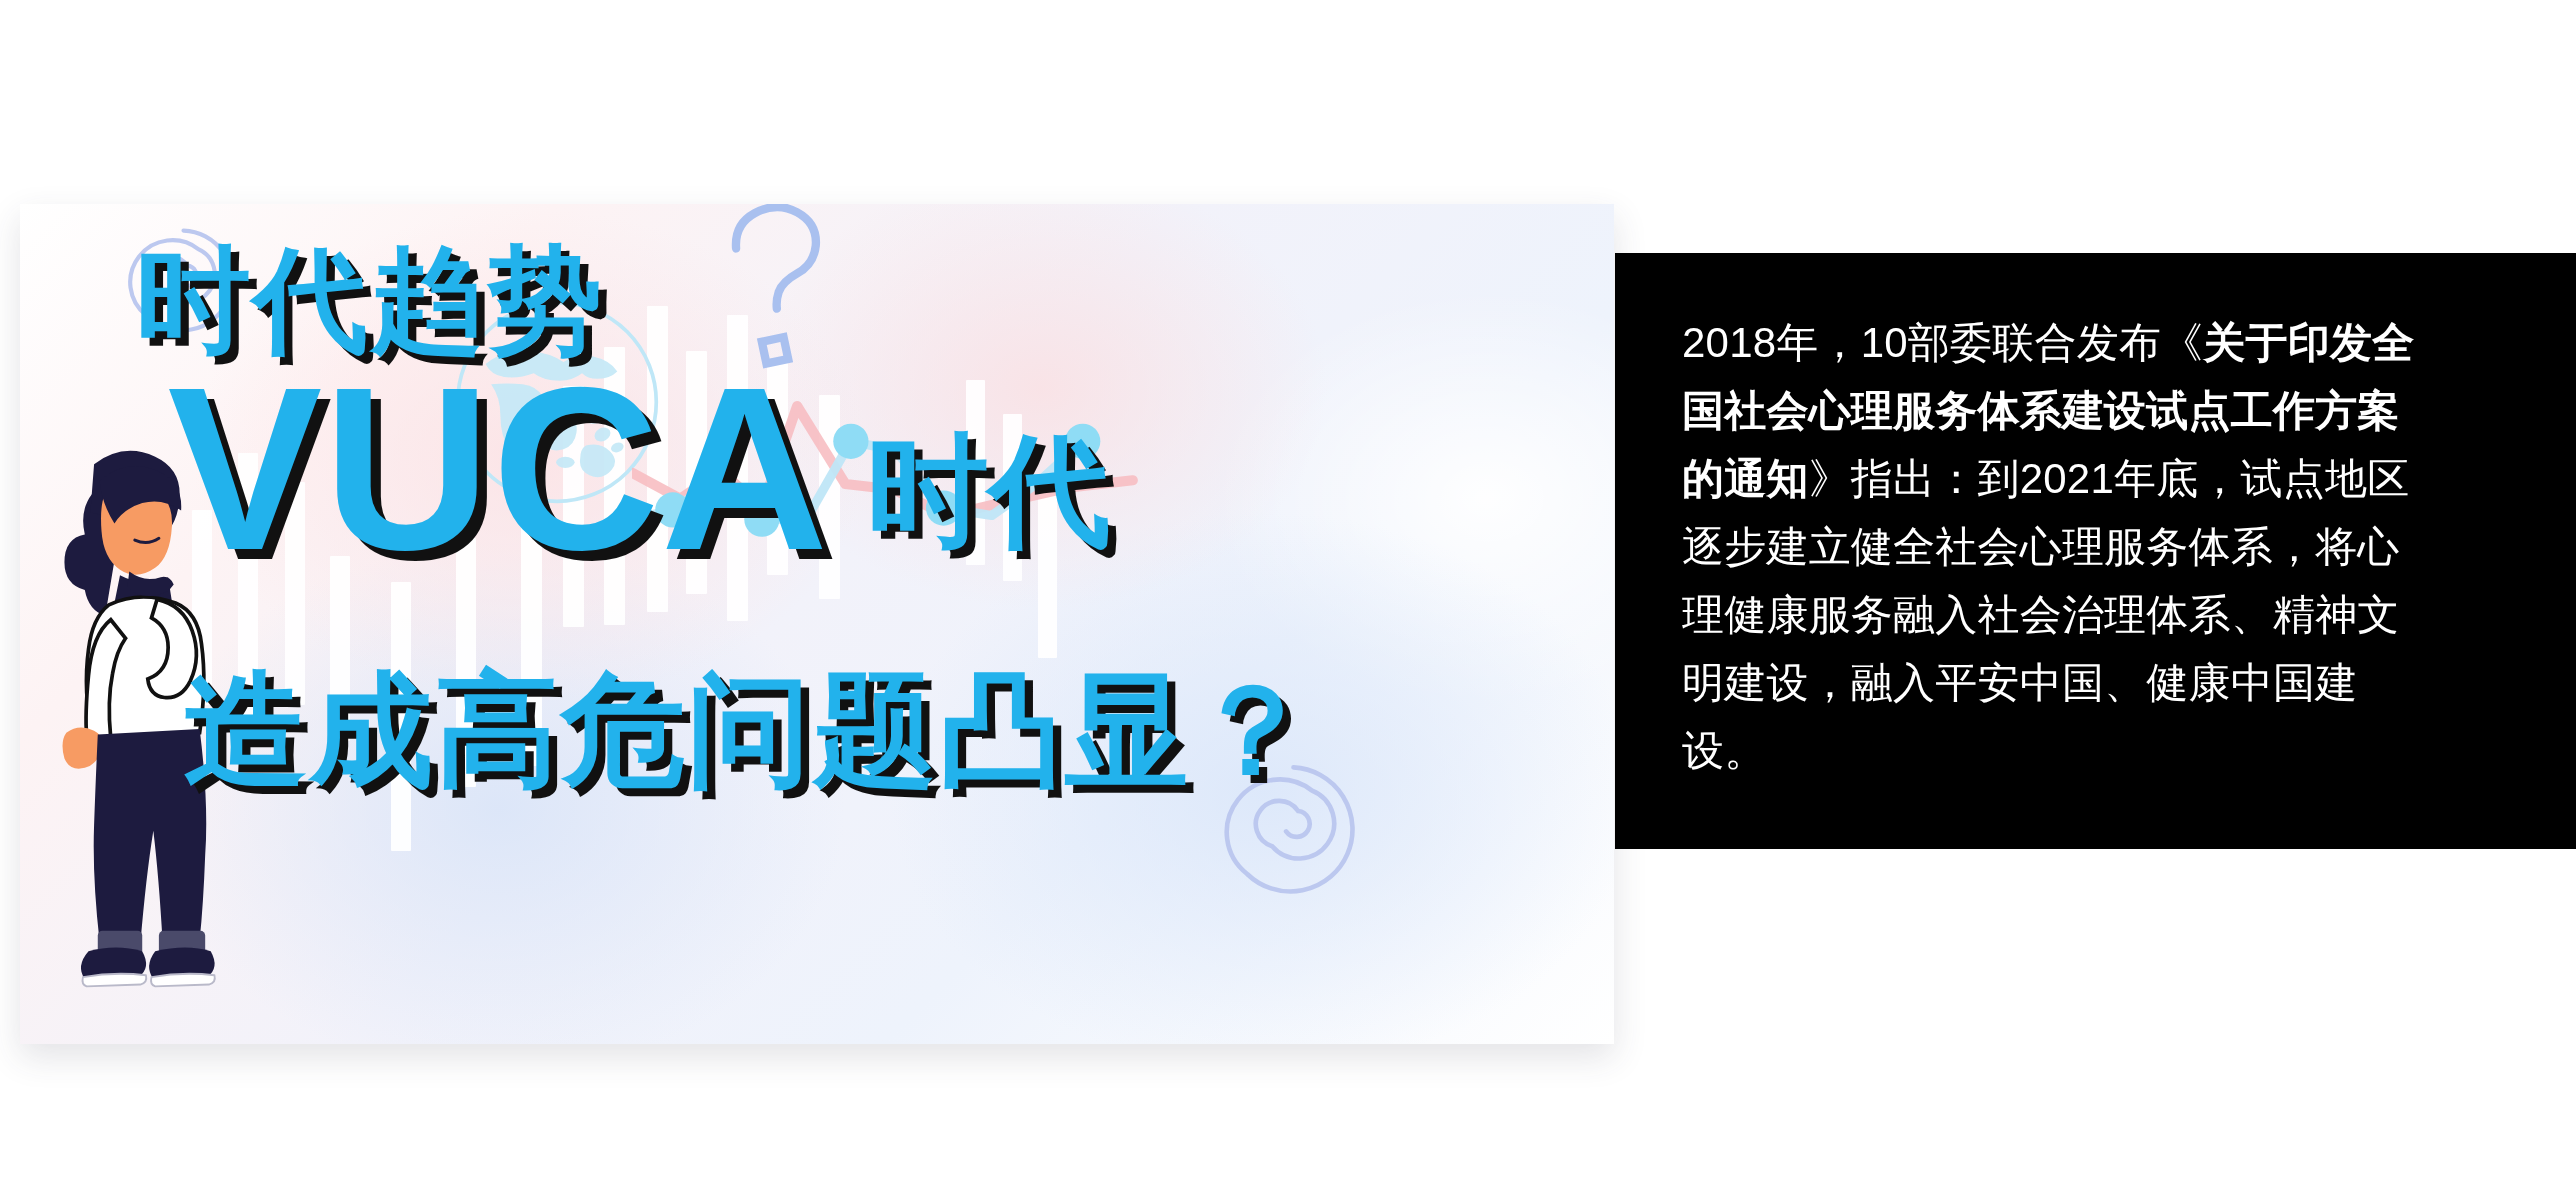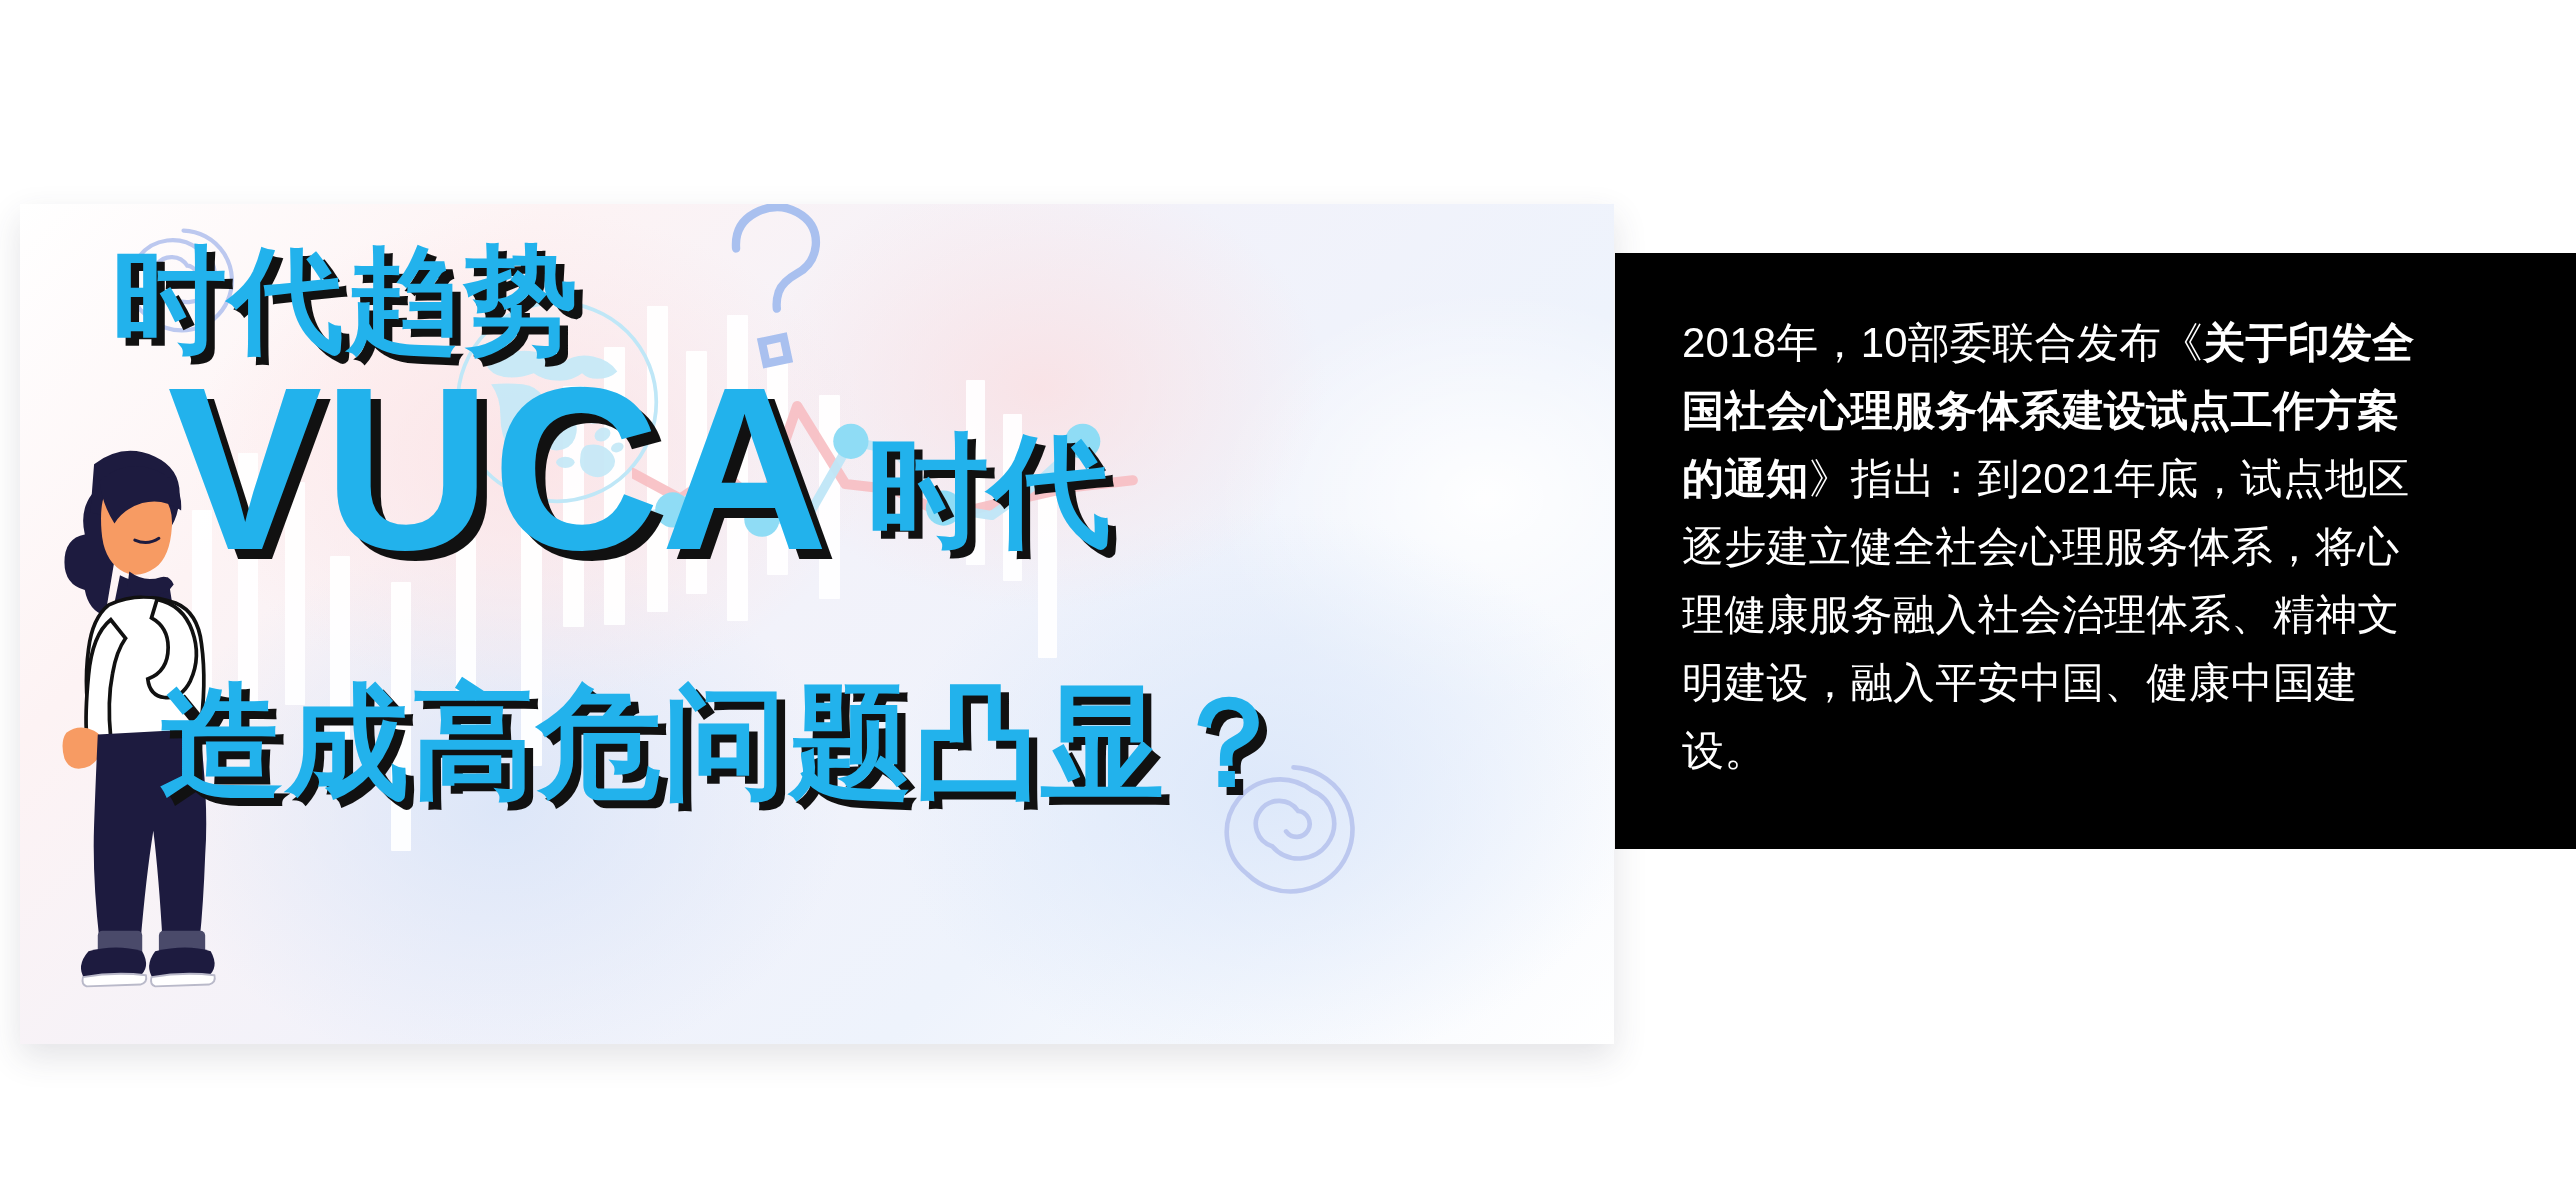--- a/index.html
+++ b/index.html
@@ -60,37 +60,38 @@
   
   .hl {
     position: absolute;
     font-family: "Liberation Sans", "DejaVu Sans", sans-serif;
     font-weight: bold;
     color: #22b2ec;
     text-shadow: 8.3px 8.3px 0 #111111;
     white-space: nowrap;
     letter-spacing: 0.01em;
     line-height: 1;
+    margin-left: 24px;
   }
   #line1 { left: 91px; top: 39px; font-size: 115px; letter-spacing: 0.02em; }
   #line2-wrap { position: absolute; left: 121px; top: 158px; display: flex; align-items: flex-end; }
   #vuca {
     font-size: 232px; font-weight: bold; color: #22b2ec;
     text-shadow: 10.2px 10.2px 0 #111111;
     letter-spacing: 0.005em; line-height: 0.92;
     font-family: "Liberation Sans", "DejaVu Sans", sans-serif;
     margin-left: 26px;
   }
   #shidai2 {
     font-size: 122px; font-weight: bold; color: #22b2ec;
     text-shadow: 8.3px 8.3px 0 #111111; margin-left: 37px;
     margin-bottom: 23px; line-height: 1;
     font-family: "Liberation Sans", "DejaVu Sans", sans-serif;
   }
-  #line3 { left: 139px; top: 476px; font-size: 124px; letter-spacing: 0.015em; }
+  #line3 { left: 139px; top: 464px; font-size: 124px; letter-spacing: 0.015em; }
 
   
   #info-panel {
     position: absolute;
     left: 1615px; top: 253px;
     width: 961px; height: 596px;
     background: #000000;
   }
   #info-panel::before {
     content: "";

